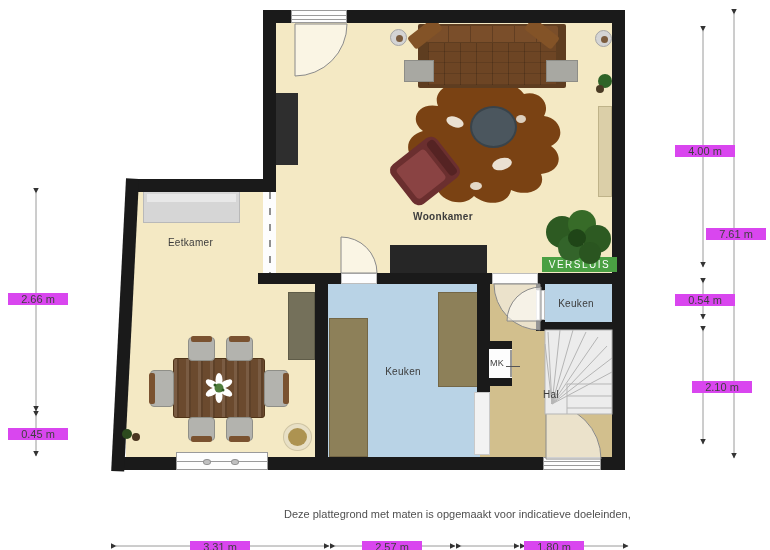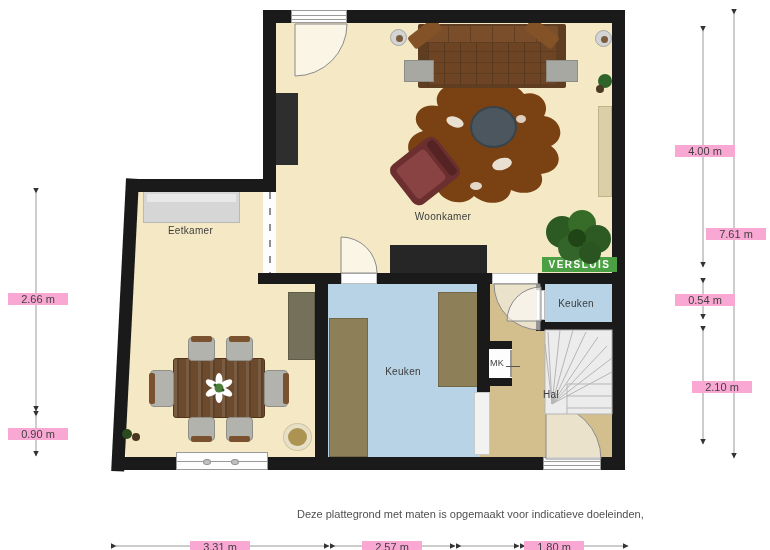--- a/index.html
+++ b/index.html
@@ -14,23 +14,23 @@
   .wall{background:#1a1a1a;z-index:5;}
   
   .opening{background:#fdfdfd;z-index:6;box-sizing:border-box;border:1px solid #9a9a9a;}
   .win-line{position:absolute;left:0;right:0;height:1px;background:#9a9a9a;}
   .handle{position:absolute;width:6px;height:4px;border-radius:50%;background:#c0c0c0;border:1px solid #8f8f8f;top:6px;}
   .passage{background:#fdfdfd;z-index:6;display:flex;justify-content:center;}
   .passage .dash{width:2px;height:100%;background:repeating-linear-gradient(180deg,#909090 0 7px,transparent 7px 16px);}
   
   .furn{z-index:3;box-sizing:border-box;}
   .label{position:absolute;z-index:8;font-size:10px;color:#3c3c3c;text-align:center;letter-spacing:.3px;}
-  .dim-label{position:absolute;z-index:9;font-size:11px;color:#3f3f3f;text-align:center;background:#f9a8d4;padding:0 2px;}
+  .dim-label{position:absolute;z-index:9;font-size:11px;color:#3f3f3f;text-align:center;background:#d946ef;padding:0 2px;}
   .disclaimer{position:absolute;z-index:9;font-size:11px;line-height:14px;color:#4f4f4f;}
-  .banner{position:absolute;z-index:6;background:#4aa043;color:#fff;font-size:10px;font-weight:bold;
+  .banner{position:absolute;z-index:6;background:#4aa043;color:#fff;font-size:10px;font-weight:normal;
           text-align:center;letter-spacing:1.5px;line-height:15px;}
   svg{position:absolute;left:0;top:0;pointer-events:none;}
   .fan{fill:rgba(255,255,255,.55);stroke:#8a8a8a;stroke-width:1;}
   .dimline{stroke:#9a9a9a;stroke-width:1;}
   .chair{position:absolute;background:#b3b3ae;border:1px solid #8f8f88;border-radius:4px;box-sizing:border-box;z-index:3;}
   .chair .back{position:absolute;background:#7a5230;border-radius:2px;}
 </style>
 </head>
 <body>
 
@@ -223,34 +223,34 @@
       <line class="dimline" x1="703" y1="283" x2="703" y2="319" marker-start="url(#arr)" marker-end="url(#arr)"></line>
       <line class="dimline" x1="703" y1="331" x2="703" y2="444" marker-start="url(#arr)" marker-end="url(#arr)"></line>
       <line class="dimline" x1="734" y1="14" x2="734" y2="458" marker-start="url(#arr)" marker-end="url(#arr)"></line>
       <line class="dimline" x1="116" y1="546" x2="329" y2="546" marker-start="url(#arr)" marker-end="url(#arr)"></line>
       <line class="dimline" x1="335" y1="546" x2="455" y2="546" marker-start="url(#arr)" marker-end="url(#arr)"></line>
       <line class="dimline" x1="461" y1="546" x2="519" y2="546" marker-start="url(#arr)" marker-end="url(#arr)"></line>
       <line class="dimline" x1="525" y1="546" x2="628" y2="546" marker-start="url(#arr)" marker-end="url(#arr)"></line>
     </g>
   </svg>
 
-  <div class="label" style="left:398px;top:211px;width:90px;">Woonkamer</div>
-  <div class="label" style="left:148px;top:225px;width:85px;">Eetkamer</div>
+  <div class="label" style="left:398px;top:211px;width:90px;font-weight:bold;">Woonkamer</div>
+  <div class="label" style="left:148px;top:237px;width:85px;">Eetkamer</div>
   <div class="label" style="left:363px;top:366px;width:80px;">Keuken</div>
   <div class="label" style="left:546px;top:298px;width:60px;">Keuken</div>
   <div class="label" style="left:529px;top:389px;width:44px;">Hal</div>
   <div class="label" style="left:484px;top:358px;width:26px;font-size:9px;">MK</div>
 
   <div class="dim-label" style="left:8px;top:293px;width:56px;">2.66 m</div>
-  <div class="dim-label" style="left:8px;top:428px;width:56px;">0.90 m</div>
+  <div class="dim-label" style="left:8px;top:428px;width:56px;">0.45 m</div>
   <div class="dim-label" style="left:675px;top:145px;width:56px;">4.00 m</div>
   <div class="dim-label" style="left:675px;top:294px;width:56px;">0.54 m</div>
   <div class="dim-label" style="left:692px;top:381px;width:56px;">2.10 m</div>
   <div class="dim-label" style="left:706px;top:228px;width:56px;">7.61 m</div>
   <div class="dim-label" style="left:190px;top:541px;width:56px;">3.31 m</div>
   <div class="dim-label" style="left:362px;top:541px;width:56px;">2.57 m</div>
   <div class="dim-label" style="left:524px;top:541px;width:56px;">1.80 m</div>
 
-  <div class="disclaimer" style="left:297px;top:507px;width:420px;">
+  <div class="disclaimer" style="left:284px;top:507px;width:420px;">
     <div>Deze plattegrond met maten is opgemaakt voor indicatieve doeleinden,</div>
   </div>
 
 </div>
 
 </body></html>

